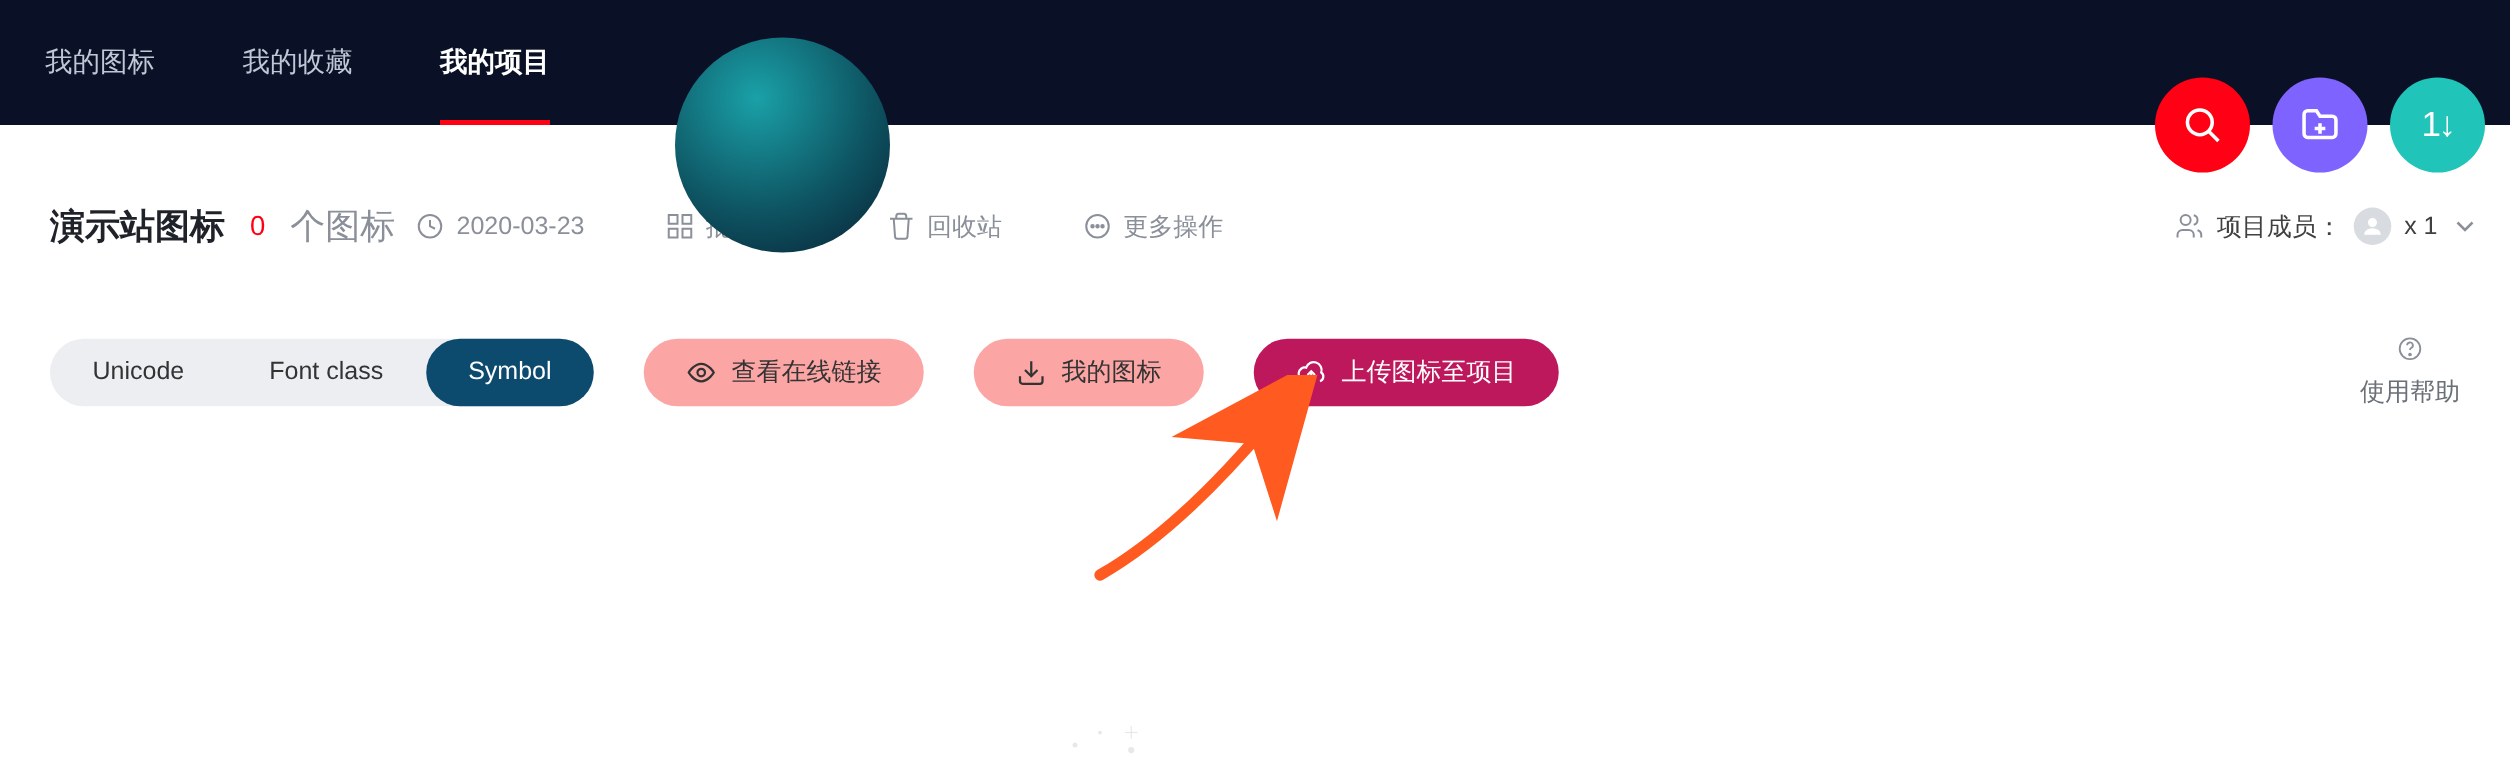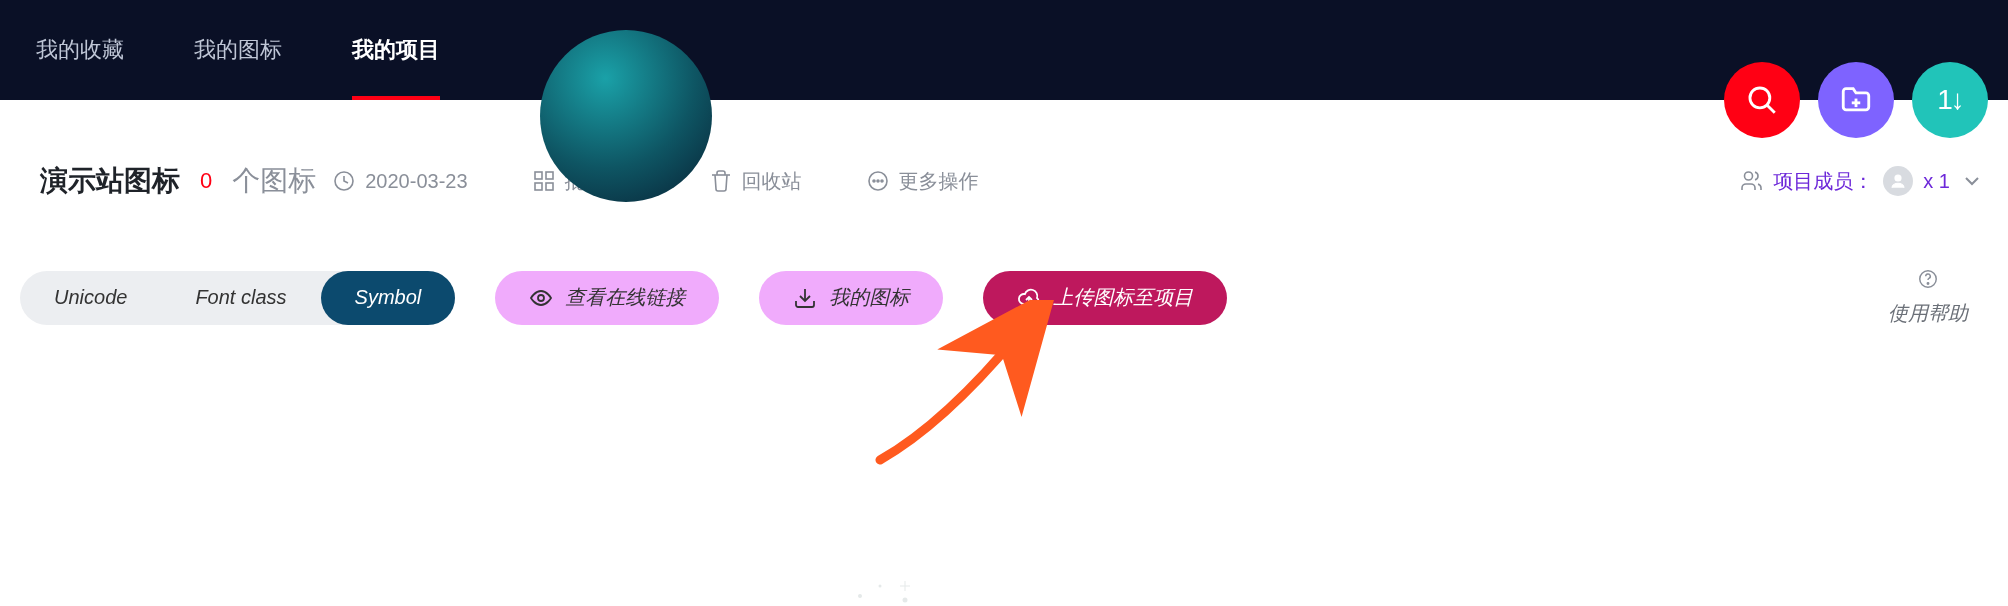--- a/index.html
+++ b/index.html
@@ -24,34 +24,34 @@
   .circle svg { width: 34px; height: 34px; fill: none; stroke: #fff; stroke-width: 2; }
 
   
   .project-header { display: flex; align-items: center; padding: 62px 24px 0 40px; gap: 16px; flex-wrap: wrap; }
   .project-title { font-size: 28px; font-weight: 700; color: #1f2329; margin-right: 4px; }
   .count { color: #ff0014; font-size: 22px; margin-right: 4px; }
   .count-label { color: #8a8f99; font-size: 28px; }
   .meta-item { display: flex; align-items: center; gap: 9px; color: #8a8f99; font-size: 20px; margin-right: 48px; cursor: pointer; }
   .meta-item svg { width: 24px; height: 24px; fill: none; stroke: #8a8f99; stroke-width: 1.6; }
   .spacer { flex: 1; }
-  .members { display: flex; align-items: center; gap: 10px; color: #6d28d9; font-size: 20px; }
+  .members { display: flex; align-items: center; gap: 10px; color: #404040; font-size: 20px; }
   .members svg { width: 24px; height: 24px; fill: none; stroke: #8a8f99; stroke-width: 1.6; }
   .avatar { width: 30px; height: 30px; border-radius: 50%; background: #d8dbe0; display: inline-flex; align-items: center; justify-content: center; }
   .avatar svg { width: 18px; height: 18px; stroke: #fff; fill: #fff; }
   .chev { width: 16px; height: 16px; }
 
   
-  .action-row { display: flex; align-items: center; padding: 68px 40px 0 20px; gap: 40px; font-style: italic; }
+  .action-row { display: flex; align-items: center; padding: 68px 40px 0 40px; gap: 40px; }
   .seg { display: flex; background: #eceef1; border-radius: 999px; height: 54px; align-items: center; }
   .seg-item { padding: 0 34px; height: 100%; display: flex; align-items: center; font-size: 20px; color: #333; cursor: pointer; border-radius: 999px; }
   .seg-item.active { background: #0c4a6e; color: #fff; }
 
   .pill { height: 54px; border-radius: 999px; display: flex; align-items: center; gap: 12px; padding: 0 34px; font-size: 20px; cursor: pointer; }
-  .pill.gray { background: #f0abfc; color: #333; }
+  .pill.gray { background: #fca5a5; color: #333; }
   .pill.red { background: #be185d; color: #fff; }
   .pill svg { width: 24px; height: 24px; fill: none; stroke: currentColor; stroke-width: 1.8; }
 
   .help-link { display: flex; align-items: center; gap: 10px; color: #6b7078; font-size: 20px; cursor: pointer; flex-direction: column; }
   .help-link svg { width: 22px; height: 22px; stroke: #8a8f99er; fill: none; stroke: #8a8f99; stroke-width: 1.6; }
 
   
   .arrow { position: absolute; top: 300px; left: 870px; width: 200px; height: 170px; pointer-events: none; }
   .arrow svg { width: 100%; height: 100%; }
 
@@ -59,22 +59,22 @@
   .dots-deco { position: absolute; bottom: 0; left: 850px; width: 120px; height: 40px; opacity: 0.25; }
   .dots-deco svg { width: 100%; height: 100%; }
 </style>
 </head>
 <body>
 
 <div class="topnav">
   <div class="planet"></div>
 
   <div class="topnav-tabs">
+    <div class="topnav-tab">我的图标</div>
     <div class="topnav-tab">我的收藏</div>
-    <div class="topnav-tab">我的图标</div>
     <div class="topnav-tab active">我的项目</div>
   </div>
 
   <div class="circle-actions">
     <div class="circle red">
       <svg viewBox="0 0 24 24">
           <circle cx="10.5" cy="10.5" r="7"></circle>
           <line x1="21" y1="21" x2="15.5" y2="15.5"></line>
         </svg>
     </div>

